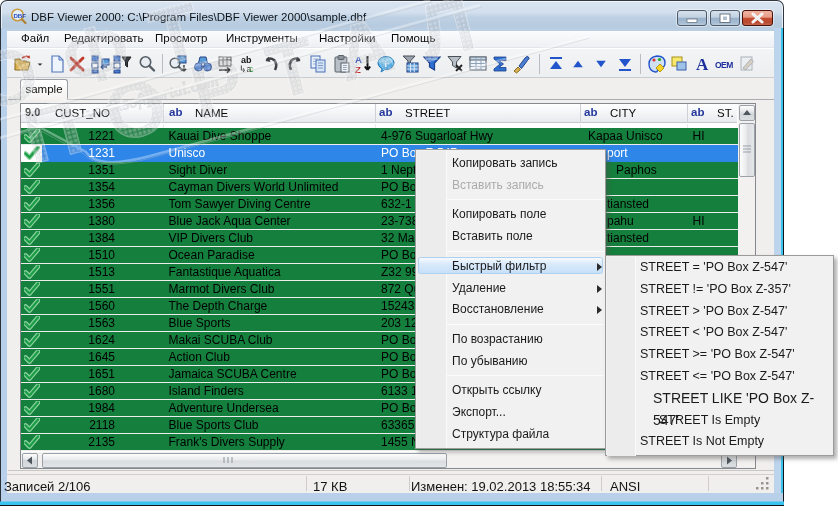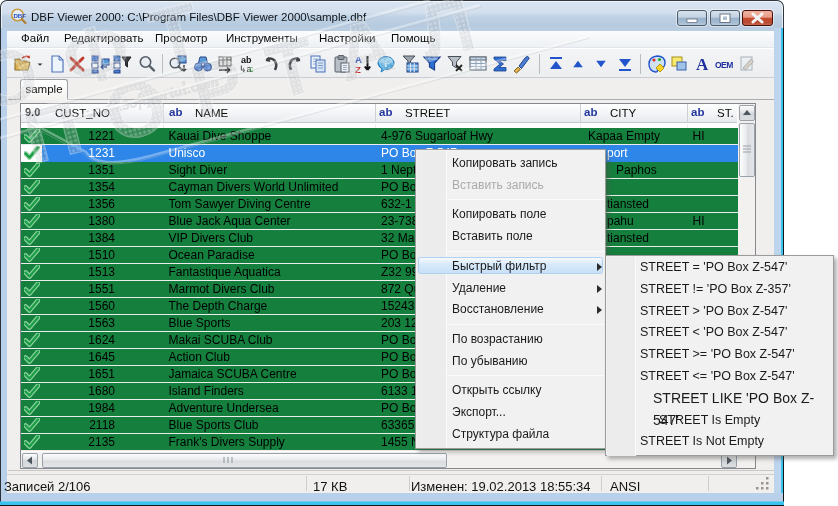--- a/index.html
+++ b/index.html
@@ -265,21 +265,21 @@
 <span class="htxt" style="left:405px">STREET</span>
 <span class="hicon" style="left:584px">ab</span>
 <span class="htxt" style="left:610px">CITY</span>
 <span class="hicon" style="left:691px">ab</span>
 <span class="htxt" style="left:717px">ST.</span>
   <div id="gridrows">
       <div class="row" style="top:127.5px">
 <span class="cell" style="left:22.0px;width:72px;text-align:right">1221</span>
 <span class="cell" style="left:147.5px">Kauai Dive Shoppe</span>
 <span class="cell" style="left:360.0px">4-976 Sugarloaf Hwy</span>
-<span class="cell" style="left:567.0px">Kapaa Empty</span>
+<span class="cell" style="left:567.0px">Kapaa Unisco</span>
 <span class="cell" style="left:671.5px">HI</span>
 </div>
 <svg class="chk" style="top:129.0px" viewBox="0 0 16 15">
         <path d="M1.5 7.5 L5.5 11.5 L14 1.5" fill="none" stroke="#8fd3a4" stroke-width="4.6" stroke-linecap="round" stroke-linejoin="round"></path>
         <path d="M1.5 7.5 L5.5 11.5 L14 1.5" fill="none" stroke="#1d9e46" stroke-width="2.4" stroke-linecap="round" stroke-linejoin="round"></path>
       </svg>
 <div class="row sel" style="top:144.5px">
 <span class="cell" style="left:1.0px;width:72px;text-align:right">1231</span>
 <span class="cell" style="left:126.5px">Unisco</span>
 <span class="cell" style="left:339.0px">PO Box Z-547</span>

